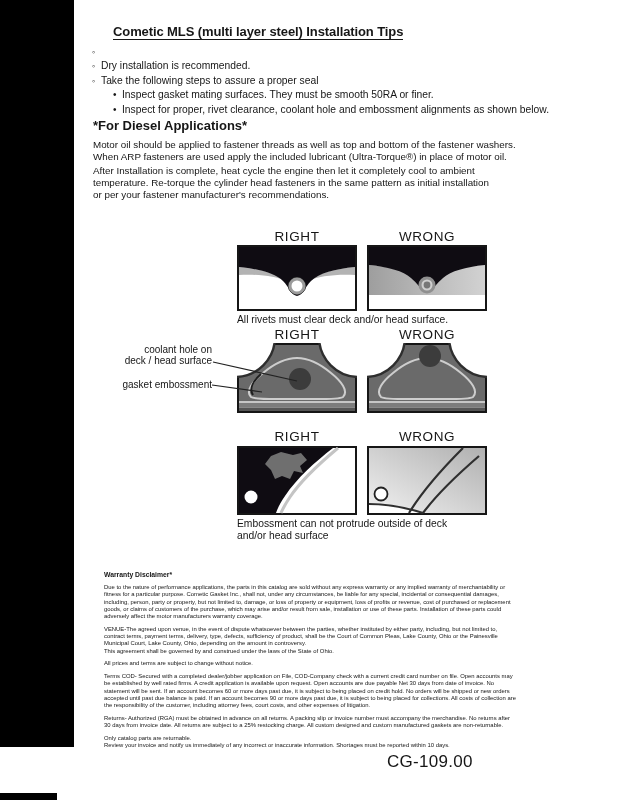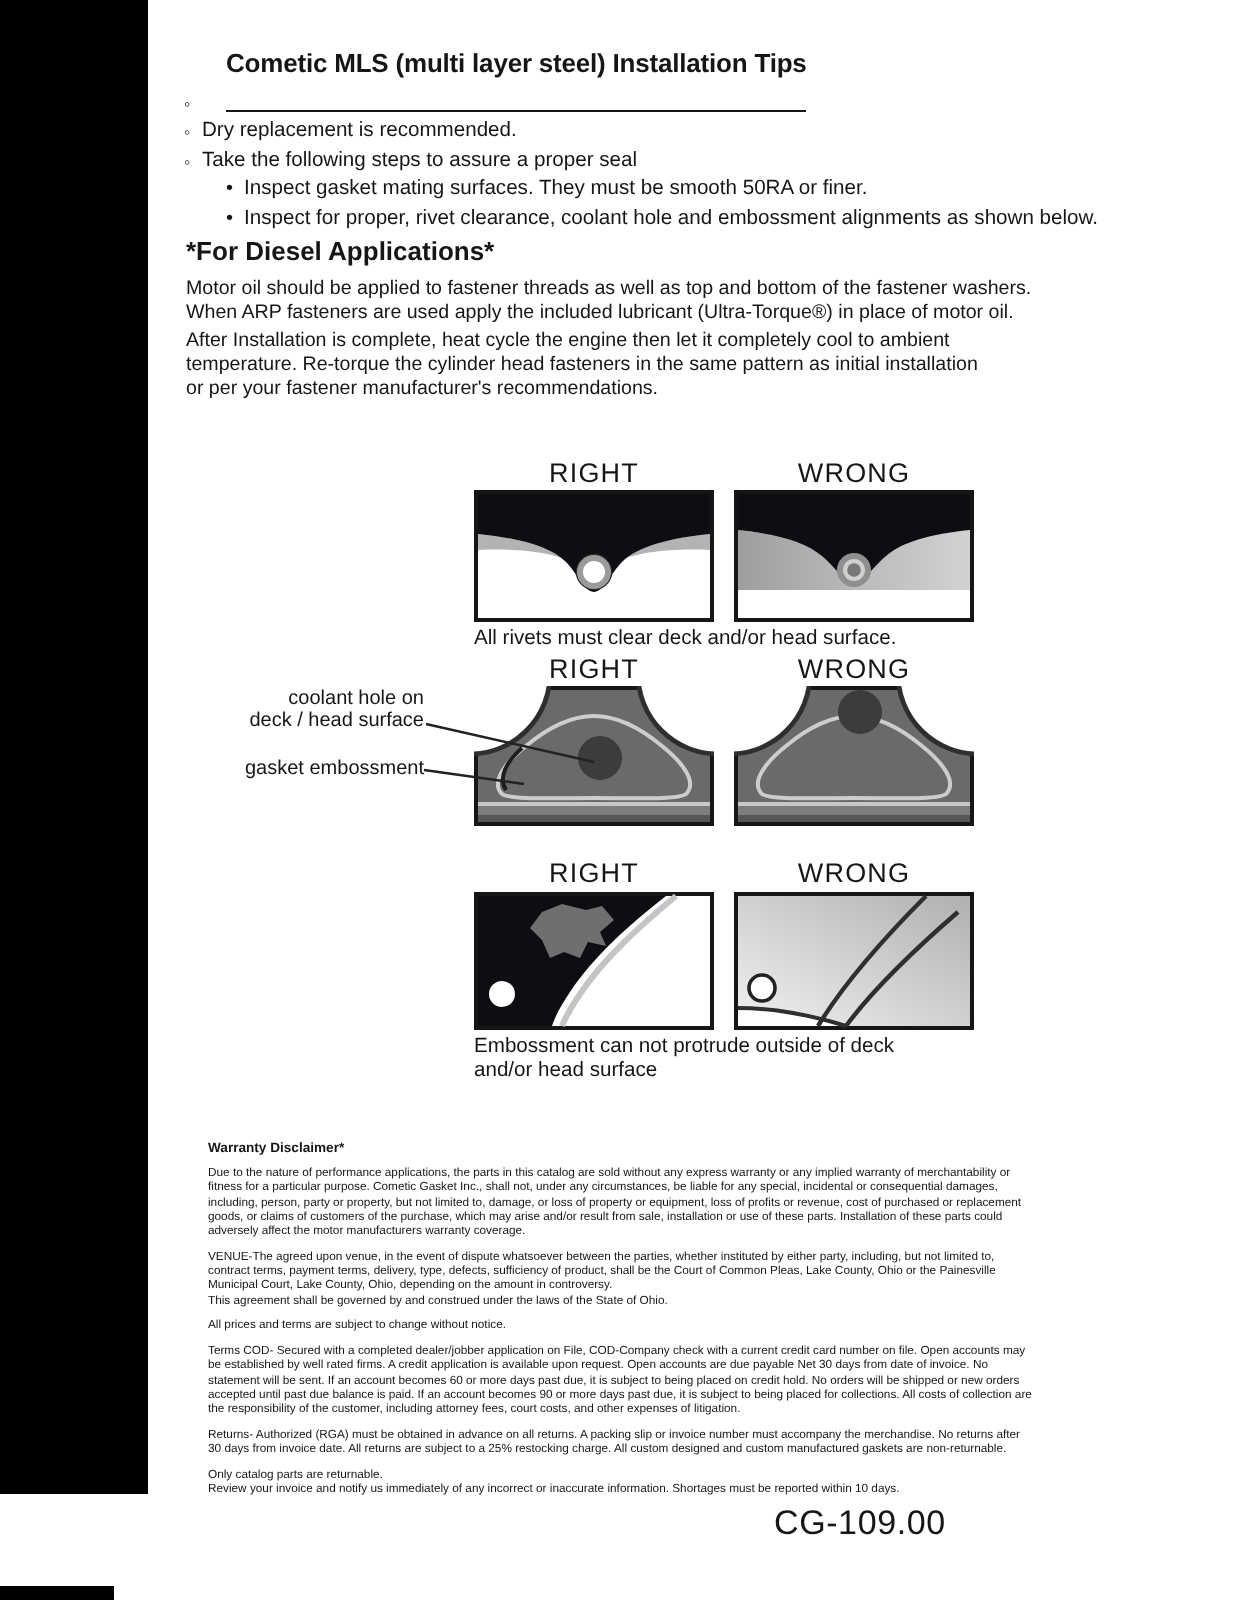--- a/index.html
+++ b/index.html
@@ -5,21 +5,21 @@
   html,body{margin:0;padding:0;background:#ffffff;}
   .page{position:relative;width:618px;height:800px;background:#ffffff;overflow:hidden;
         font-family:"Liberation Sans",sans-serif;color:#161616;}
   .abs{position:absolute;}
   .preline{white-space:pre-line;}
 
   .scan-band{left:0;top:0;width:74px;height:747px;background:#000;}
   .scan-dash{left:0;top:793px;width:57px;height:7px;background:#000;}
 
   .title{left:113px;top:24px;font-size:13px;font-weight:bold;letter-spacing:-0.1px;
-         border-bottom:1.5px solid #161616;padding-bottom:16px;}
+         border-bottom:1.5px solid #161616;padding-bottom:0;}
 
   .bullets{left:92px;top:45px;width:460px;font-size:10.3px;}
   .brow{display:flex;line-height:14.4px;}
   .brow .mk{width:9px;flex:0 0 9px;font-size:9px;line-height:14.4px;}
   .brow.sub{margin-left:21px;}
   .brow.sub .mk{font-size:10px;}
 
   .diesel-h{left:93px;top:118px;font-size:13px;font-weight:bold;}
   .para{left:93px;top:0;width:460px;font-size:9.8px;line-height:11.8px;}
   .p1{top:139px;} .p2{top:165px;} .pnote{top:203px;}
@@ -45,21 +45,21 @@
   <div class="abs scan-dash"></div>
 
   <div class="abs title">Cometic MLS (multi layer steel) Installation Tips</div>
 
   <div class="abs bullets">
     <div class="brow">
         <span class="mk">◦</span>
       </div>
     <div class="brow">
         <span class="mk">◦</span>
-        <span>Dry replacement is recommended.</span>
+        <span>Dry installation is recommended.</span>
       </div>
     <div class="brow">
         <span class="mk">◦</span>
         <span>Take the following steps to assure a proper seal</span>
       </div>
     <div class="brow sub">
         <span class="mk">•</span>
         <span>Inspect gasket mating surfaces.  They must be smooth 50RA or finer.</span>
       </div>
     <div class="brow sub">

